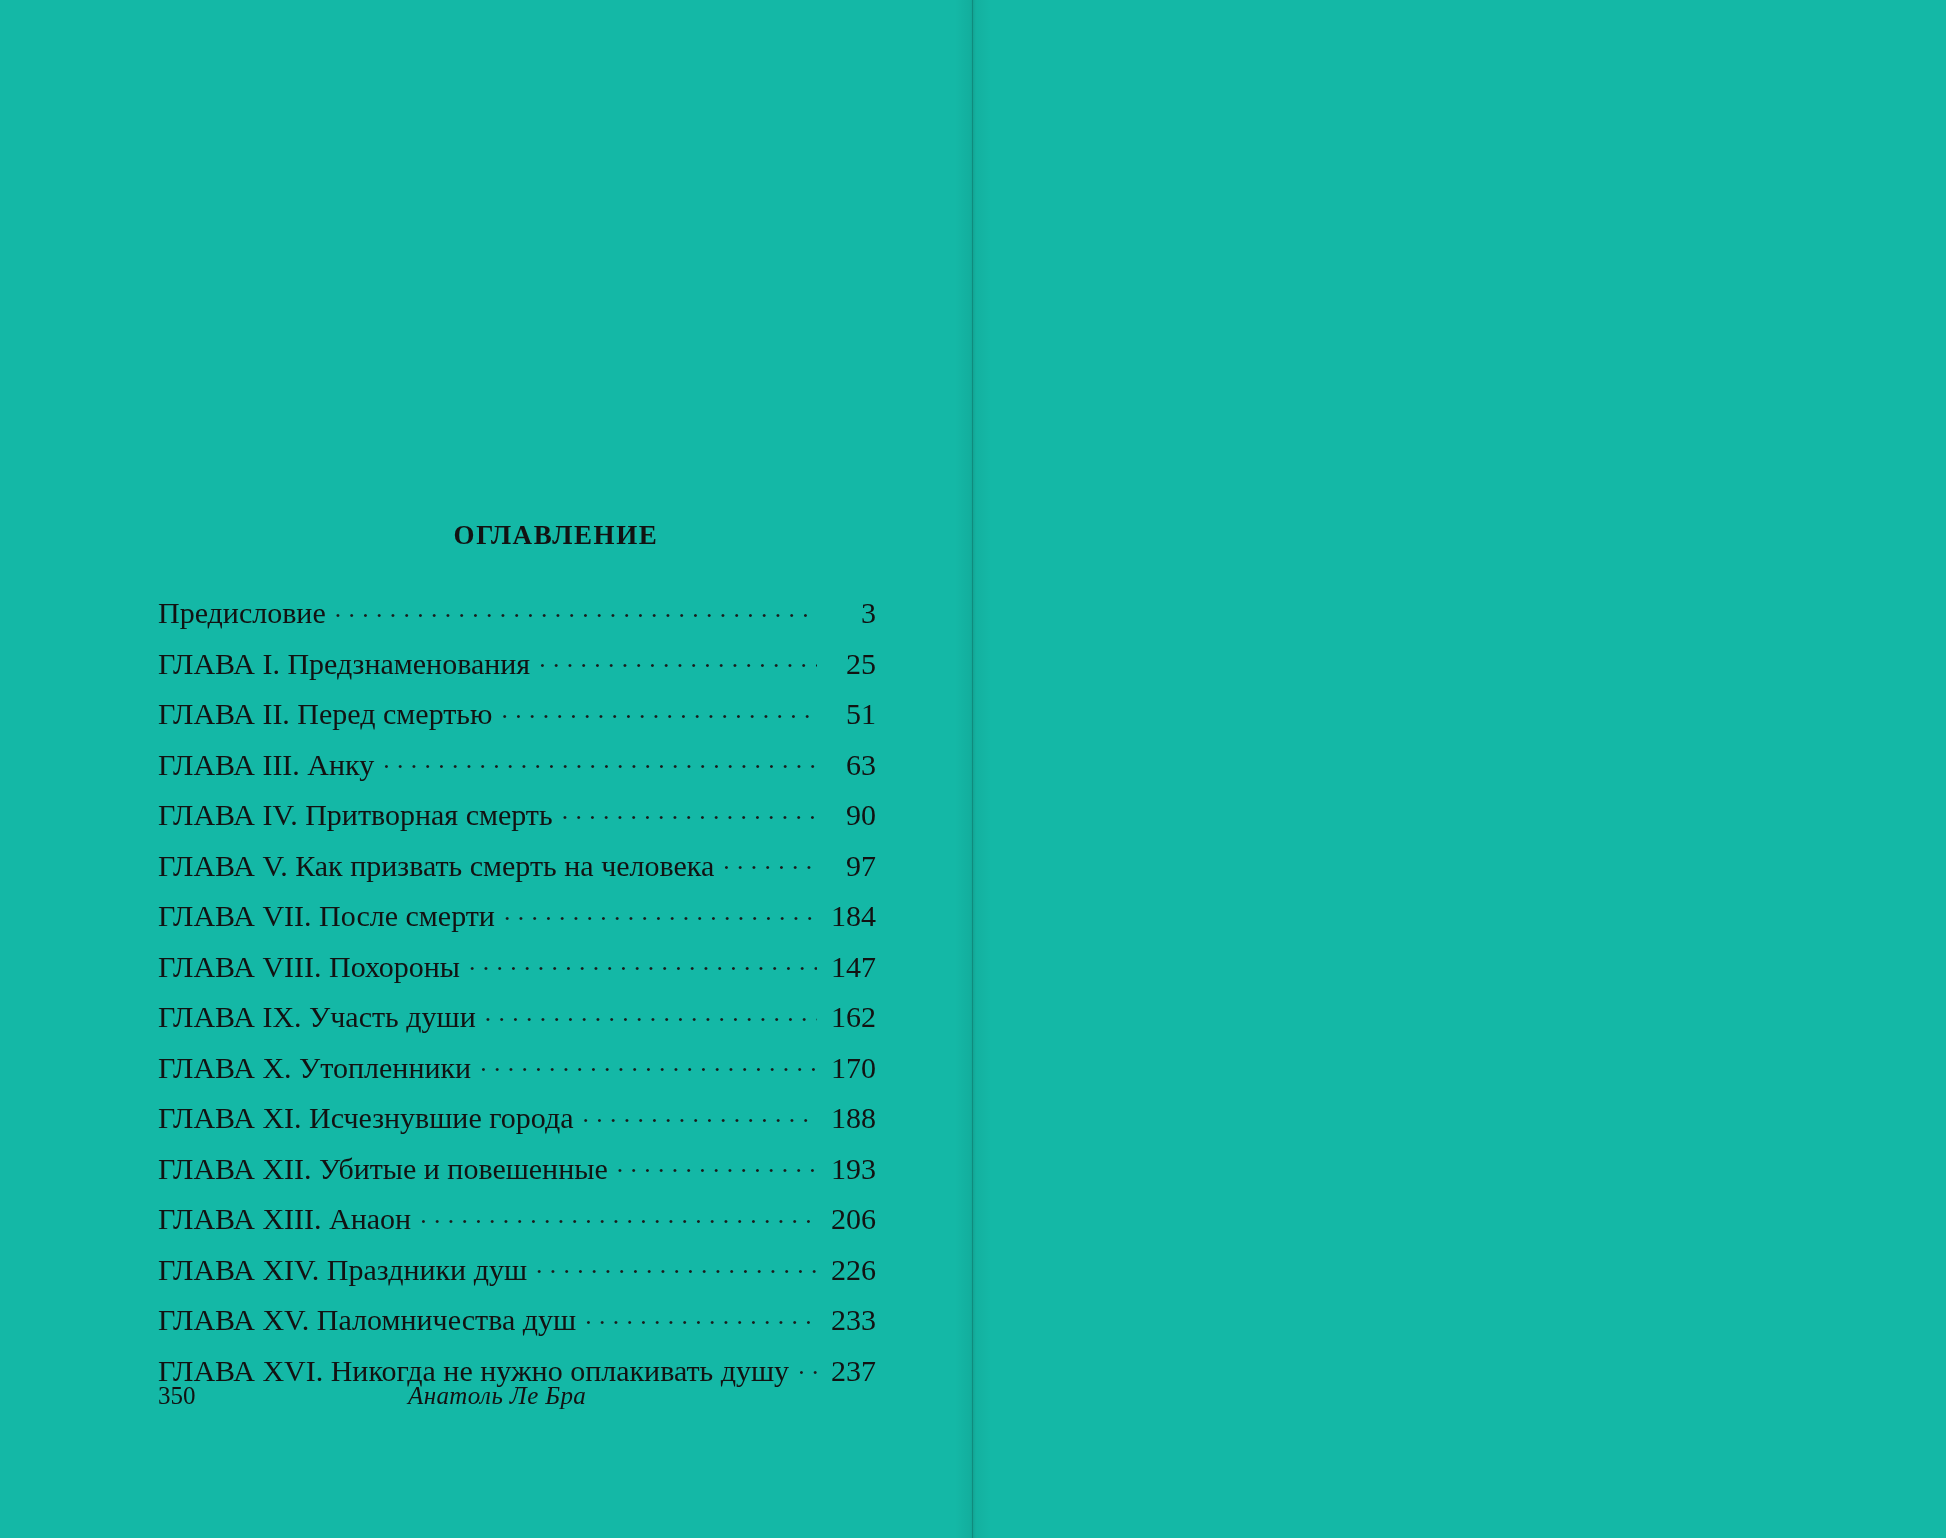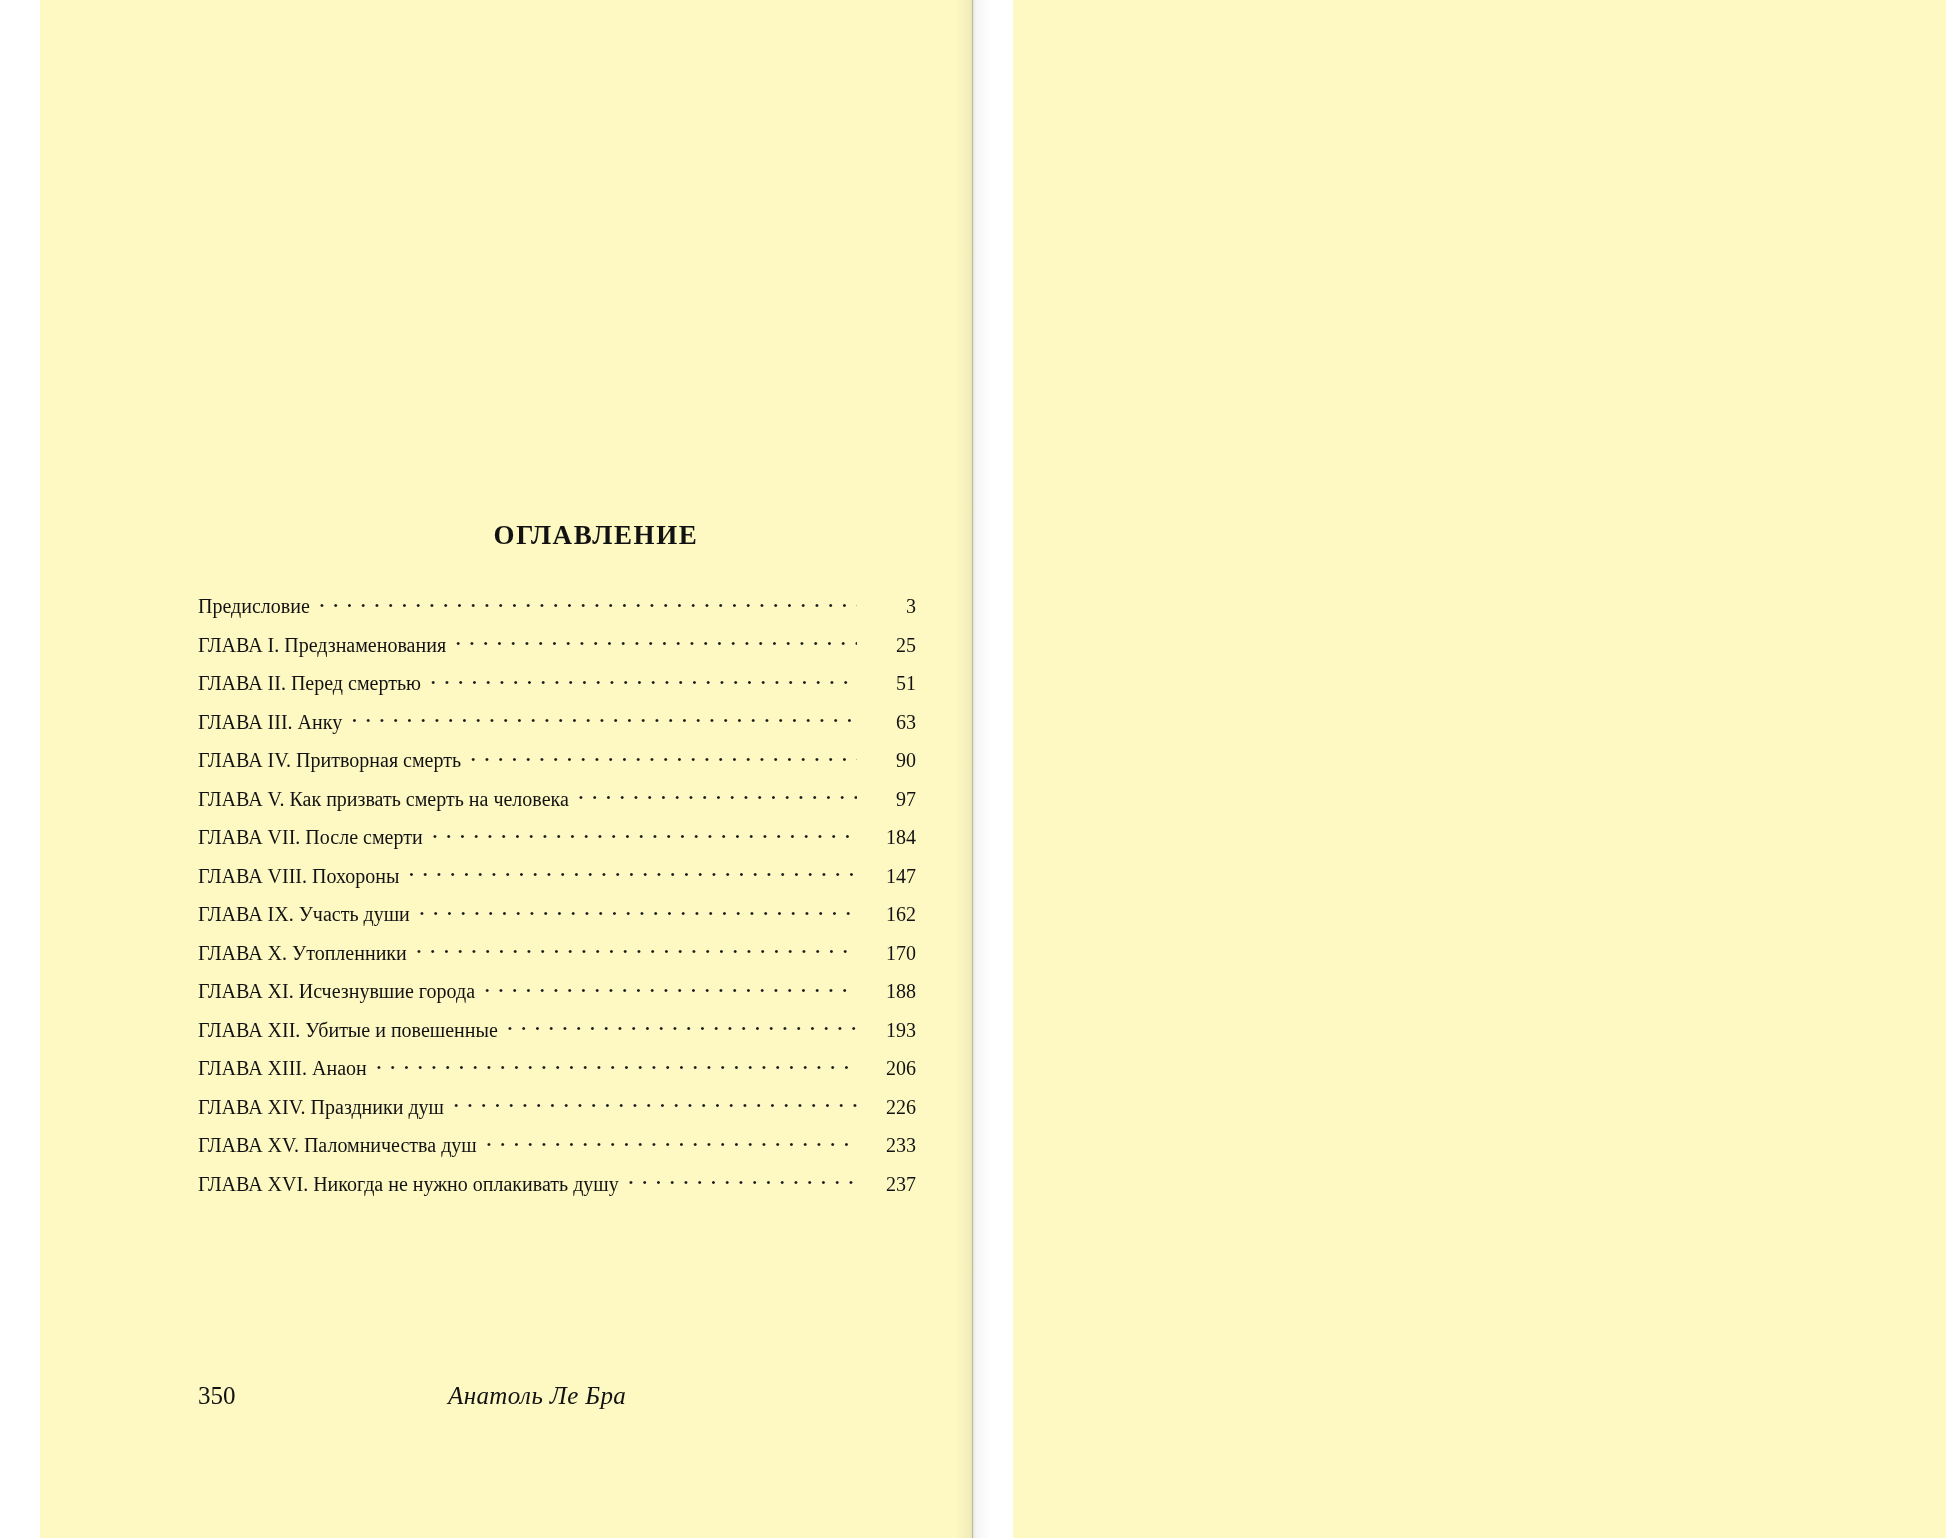--- a/index.html
+++ b/index.html
@@ -19,22 +19,21 @@
   
   .spread {
     position: absolute;
     inset: 0;
     display: flex;
   }
   .page {
     position: relative;
     height: 100%;
     box-sizing: border-box;
-    background: #fef9c3;
-    margin-left: 40px;
+    background: #14b8a6;
   }
   .page.left  { width: 973px; }
   .page.right { width: 973px; }
 
   
   .gutter {
     position: absolute;
     top: 0;
     left: 955px;
     width: 36px;
@@ -74,21 +73,21 @@
   }
 
   .toc-list {
     list-style: none;
     margin: 0;
     padding: 0;
   }
   .toc-row {
     display: flex;
     align-items: baseline;
-    font-size: 20px;
+    font-size: 30px;
     line-height: 1.0;
     margin-bottom: 15.5px;
     white-space: nowrap;
   }
   .toc-title { flex: 0 0 auto; }
   .leader {
     flex: 1 1 auto;
     margin: 0 7px 0 9px;
     position: relative;
     height: 1em;

